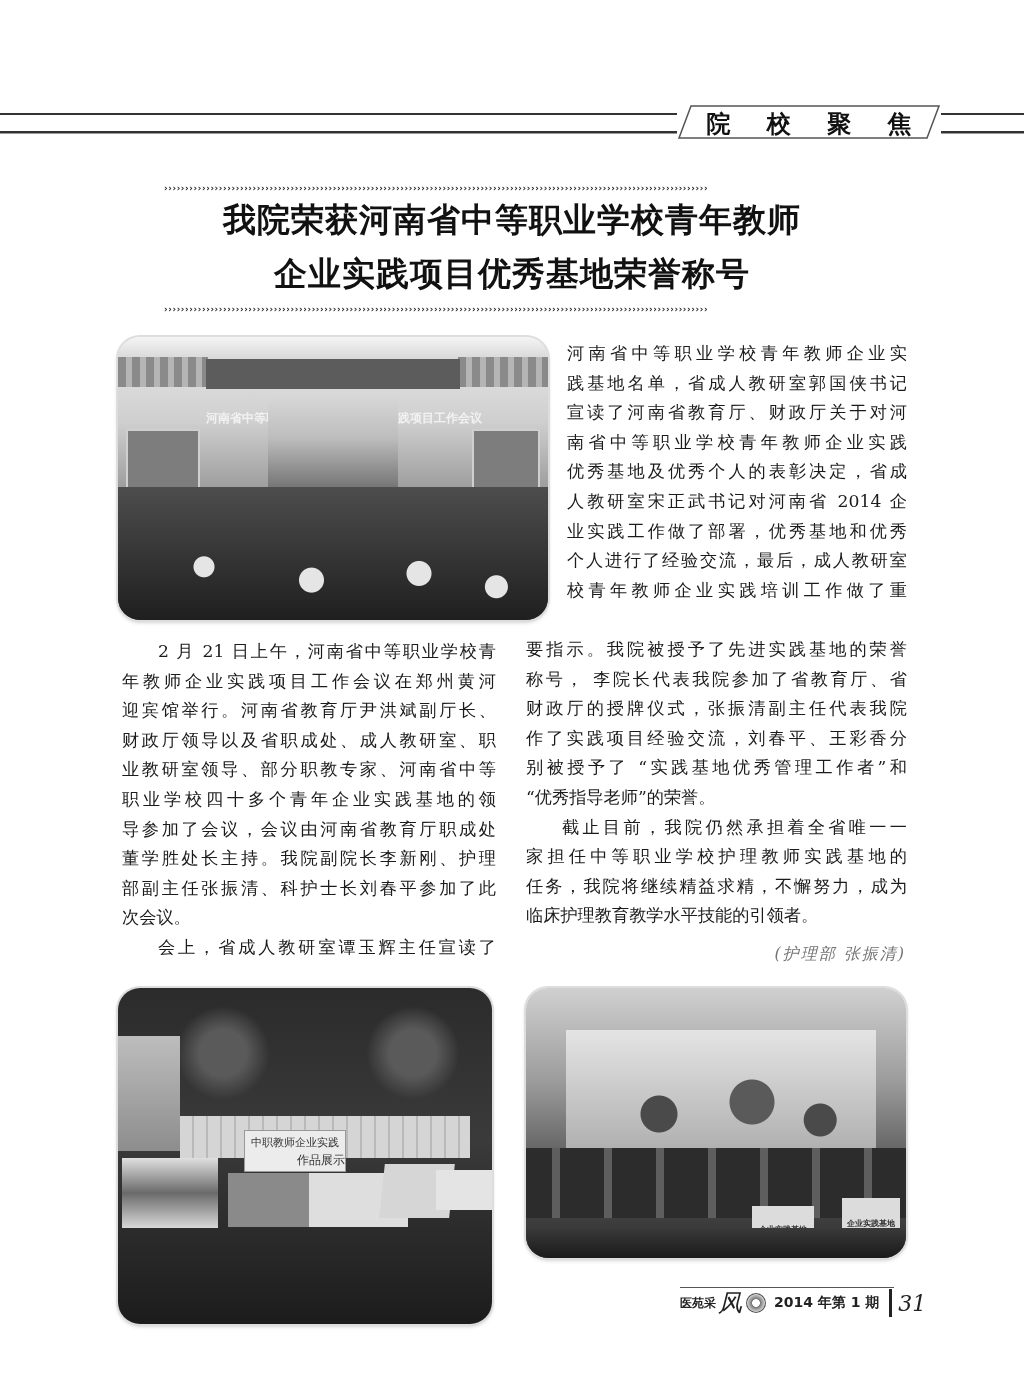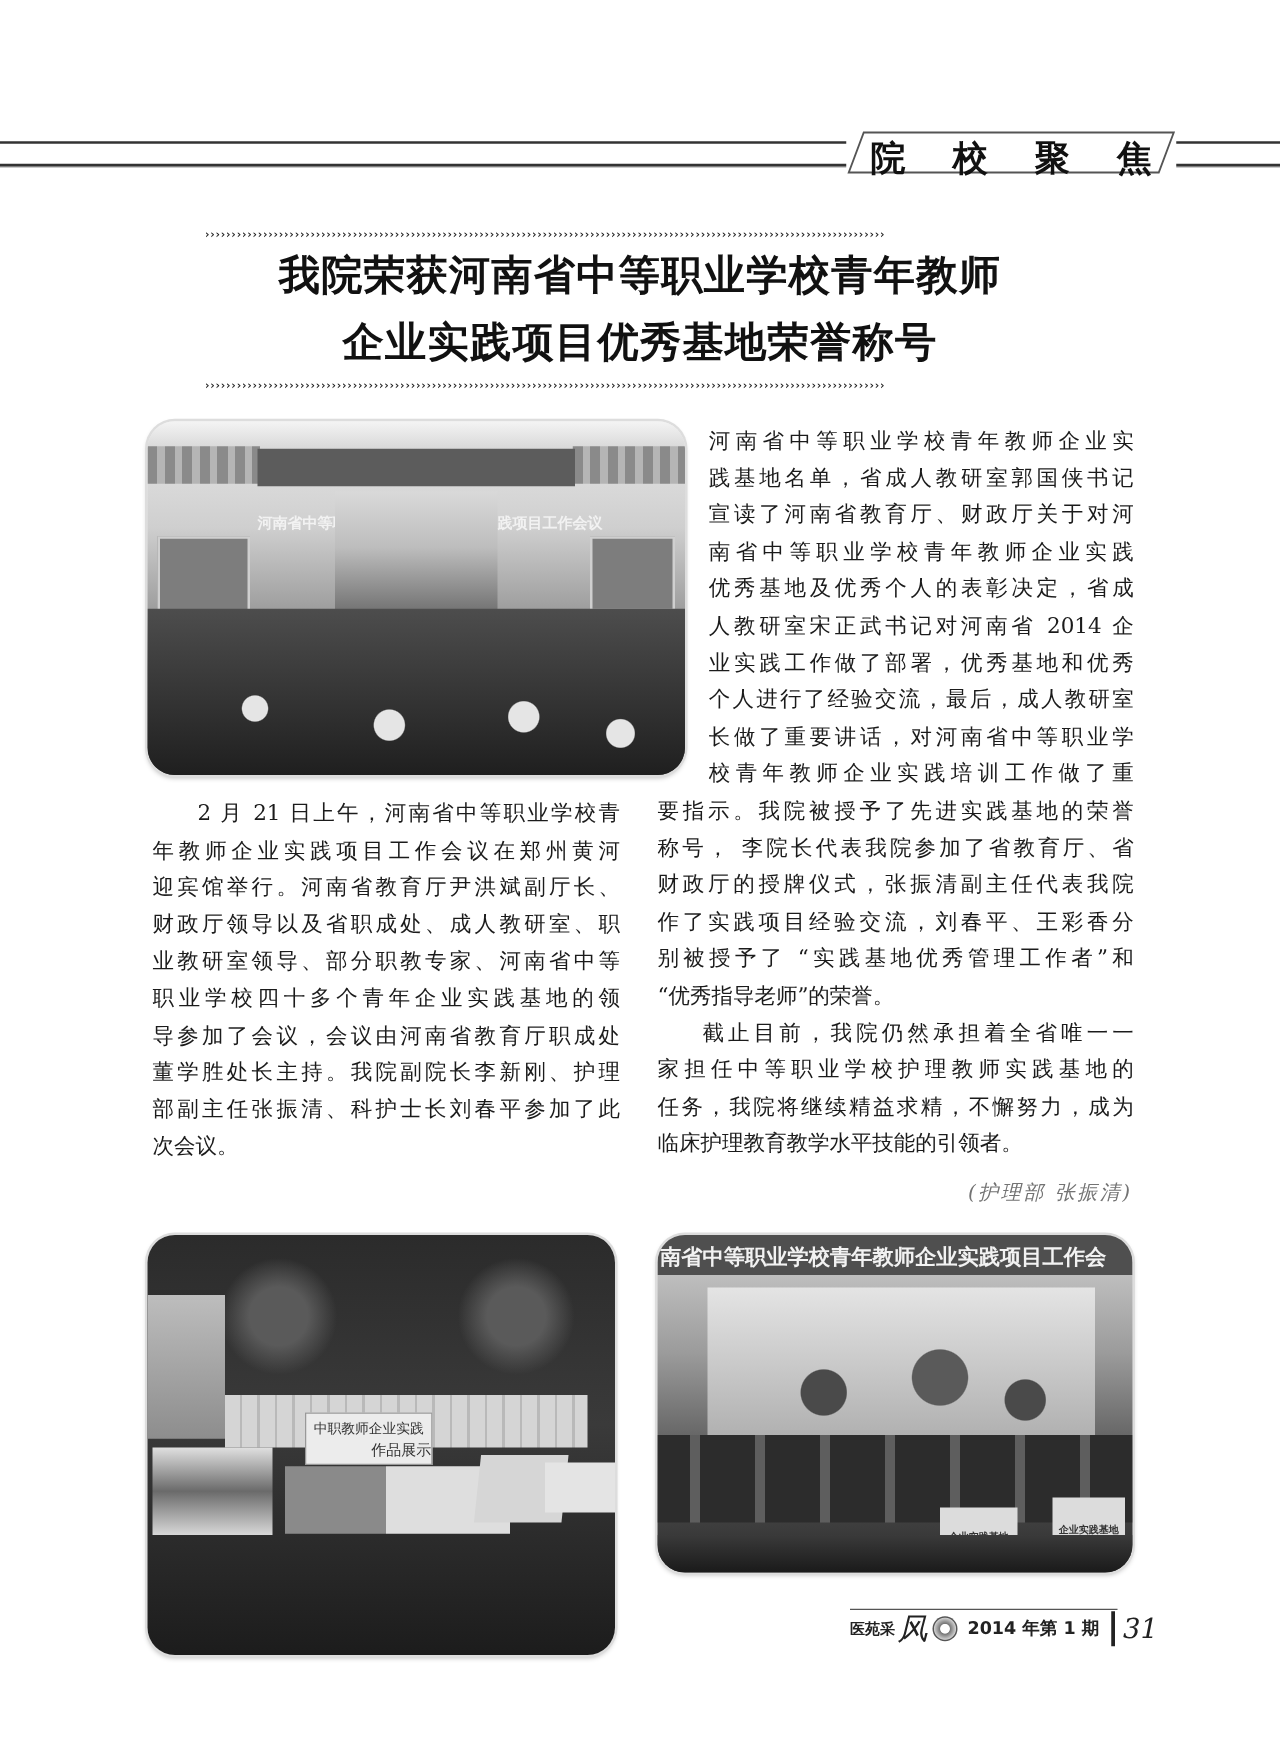--- a/index.html
+++ b/index.html
@@ -8,21 +8,21 @@
   .abs { position:absolute; }
 
   
   .hdr-line { position:absolute; left:0; right:0; height:2px; background:#333; }
   .hdr-line.top { top:113px; }
   .hdr-line.bot { top:131px; box-shadow:0 1px 0 #999; }
   .section-tag { position:absolute; left:677px; top:104px; width:264px; height:36px;
                  background:#fff; }
   .section-tag svg { position:absolute; left:0; top:0; }
   .section-tag span { position:absolute; left:0; right:0; top:4px; text-align:center;
-                      font-size:28px; font-weight:bold; letter-spacing:14px;
+                      font-size:24px; font-weight:bold; letter-spacing:14px;
                       font-family:"DejaVu Serif",serif; color:#111; padding-left:14px; }
 
   
   .chevrons { position:absolute; left:163px; width:698px; height:10px; overflow:hidden;
               font-family:"DejaVu Sans Mono",monospace; font-size:9px; line-height:10px;
               letter-spacing:-1.2px; color:#222; white-space:nowrap; font-weight:bold; }
 
   
   .title { position:absolute; left:120px; width:784px; text-align:center;
            font-family:"DejaVu Sans","Liberation Sans",sans-serif; font-weight:bold;
@@ -88,32 +88,32 @@
   <span class="line indent">2 月 21 日上午，河南省中等职业学校青</span>
   <span class="line">年教师企业实践项目工作会议在郑州黄河</span>
   <span class="line">迎宾馆举行。河南省教育厅尹洪斌副厅长、</span>
   <span class="line">财政厅领导以及省职成处、成人教研室、职</span>
   <span class="line">业教研室领导、部分职教专家、河南省中等</span>
   <span class="line">职业学校四十多个青年企业实践基地的领</span>
   <span class="line">导参加了会议，会议由河南省教育厅职成处</span>
   <span class="line">董学胜处长主持。我院副院长李新刚、护理</span>
   <span class="line">部副主任张振清、科护士长刘春平参加了此</span>
   <span class="line last">次会议。</span>
+  <span class="line indent">会上，省成人教研室谭玉辉主任宣读了</span>
 </div>
 
 <div class="col" style="left:567px; top:339px; width:340px;">
   <span class="line">河南省中等职业学校青年教师企业实</span>
   <span class="line">践基地名单，省成人教研室郭国侠书记</span>
   <span class="line">宣读了河南省教育厅、财政厅关于对河</span>
   <span class="line">南省中等职业学校青年教师企业实践</span>
   <span class="line">优秀基地及优秀个人的表彰决定，省成</span>
   <span class="line">人教研室宋正武书记对河南省 2014 企</span>
   <span class="line">业实践工作做了部署，优秀基地和优秀</span>
   <span class="line">个人进行了经验交流，最后，成人教研室</span>
-  <span class="line">长做了重要讲话，对河南省中等职业学</span>
   <span class="line">校青年教师企业实践培训工作做了重</span>
 </div>
 
 <div class="col" style="left:526px; top:635px; width:381px;">
   <span class="line">要指示。我院被授予了先进实践基地的荣誉</span>
   <span class="line">称号， 李院长代表我院参加了省教育厅、省</span>
   <span class="line">财政厅的授牌仪式，张振清副主任代表我院</span>
   <span class="line">作了实践项目经验交流，刘春平、王彩香分</span>
   <span class="line">别被授予了 “实践基地优秀管理工作者”和</span>
   <span class="line last">“优秀指导老师”的荣誉。</span>
@@ -133,23 +133,20 @@
     <div style="text-align:center;font-size:11px;color:#333;margin-top:4px;font-family:'DejaVu Serif',serif;">中职教师企业实践</div>
     <div style="text-align:right;font-size:12px;color:#333;margin-top:2px;font-family:'DejaVu Serif',serif;">作品展示</div>
   </div>
   <div class="abs" style="left:4px;width:96px;top:170px;height:70px;background:linear-gradient(#e0e0e0,#6a6a6a 50%,#d8d8d8);"></div>
   <div class="abs" style="left:110px;width:180px;top:185px;height:54px;background:linear-gradient(90deg,#8a8a8a 0 45%,#dedede 45%);"></div>
   <div class="abs" style="left:264px;width:70px;top:176px;height:54px;background:#d6d6d6;transform:skewX(-6deg);"></div>
   <div class="abs" style="left:318px;width:58px;top:182px;height:40px;background:#e4e4e4;"></div>
 </div>
 
 <div class="photo" style="left:526px; top:988px; width:380px; height:270px; background:linear-gradient(#d0d0d0 0%,#9b9b9b 35%,#5b5b5b 65%,#2a2a2a 100%);">
-  <div class="abs" style="left:0;right:0;top:0;height:32px;background:#4f4f4f;">
-    <div class="ph-label" style="top:6px;font-size:17px;text-align:left;left:2px;overflow:hidden;">南省中等职业学校青年教师企业实践项目工作会</div>
-  </div>
   <div class="abs" style="left:40px;right:30px;top:42px;height:120px;background:radial-gradient(circle at 30% 70%,#4a4a4a 0 18px,transparent 19px),radial-gradient(circle at 60% 60%,#5a5a5a 0 22px,transparent 23px),radial-gradient(circle at 82% 75%,#4a4a4a 0 16px,transparent 17px),linear-gradient(#e4e4e4,#b0b0b0);"></div>
   <div class="abs" style="left:0;right:0;top:160px;height:70px;background:repeating-linear-gradient(90deg,#2c2c2c 0 26px,#5e5e5e 26px 34px,#2c2c2c 34px 52px);"></div>
   <div class="abs" style="left:226px;width:62px;top:218px;height:36px;background:#dcdcdc;">
       <div style="font-size:8px;text-align:center;margin-top:18px;color:#333;font-family:'DejaVu Sans',sans-serif;font-weight:bold;">企业实践基地</div>
     </div>
   <div class="abs" style="left:316px;width:58px;top:210px;height:40px;background:#dcdcdc;">
       <div style="font-size:8px;text-align:center;margin-top:20px;color:#333;font-family:'DejaVu Sans',sans-serif;font-weight:bold;">企业实践基地</div>
     </div>
   <div class="abs" style="left:0;right:0;bottom:0;height:30px;background:linear-gradient(#3a3a3a,#1a1a1a);"></div>
 </div>

